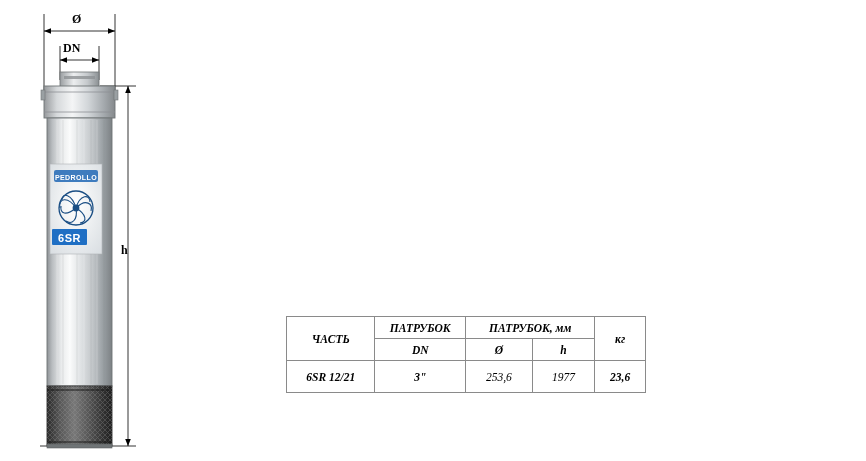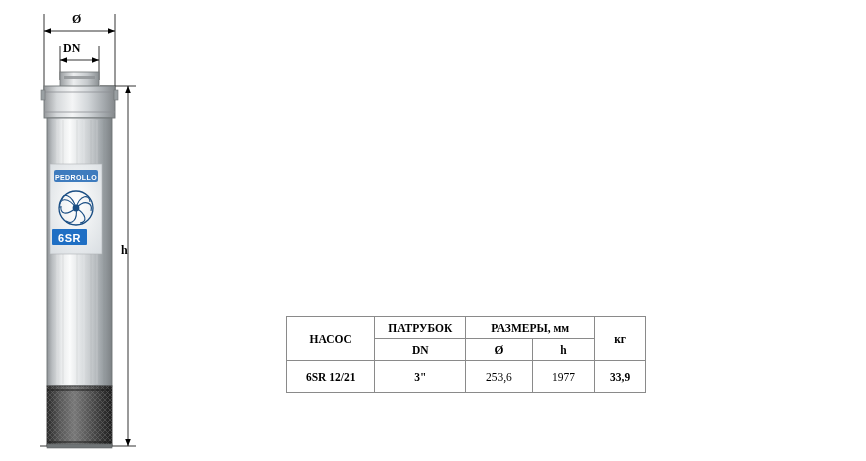--- a/index.html
+++ b/index.html
@@ -58,20 +58,21 @@
     font-family: "Liberation Serif", serif;
     font-size: 11.5px;
     color: #000;
   }
   table#spec-table th,
   table#spec-table td {
     border: 1px solid #8a8a8a;
     text-align: center;
     vertical-align: middle;
     padding: 0;
+    font-style: italic;
   }
   table#spec-table th {
     font-weight: bold;
     height: 21px;
   }
   table#spec-table td {
     height: 31px;
     margin-left: 18px;
   }
   .c-pump  { width: 88px; }
@@ -211,34 +212,34 @@
   <div class="dim-label" id="label-diameter">Ø</div>
   <div class="dim-label" id="label-dn">DN</div>
   <div class="dim-label" id="label-h">h</div>
 </div>
 
 <div id="table-block">
 
   <table id="spec-table">
     <thead>
       <tr>
-        <th class="c-pump" rowspan="2">НАСОС</th>
+        <th class="c-pump" rowspan="2">ЧАСТЬ</th>
         <th class="c-dn">ПАТРУБОК</th>
-        <th colspan="2">РАЗМЕРЫ, мм</th>
+        <th colspan="2">ПАТРУБОК, мм</th>
         <th class="c-kg" rowspan="2">кг</th>
       </tr>
       <tr>
         <th class="c-dn">DN</th>
         <th class="c-diam">Ø</th>
         <th class="c-h">h</th>
       </tr>
     </thead>
     <tbody>
       <tr>
         <td class="c-pump val-pump">6SR 12/21</td>
         <td class="c-dn val-dn">3"</td>
         <td class="c-diam">253,6</td>
         <td class="c-h">1977</td>
-        <td class="c-kg val-kg">33,9</td>
+        <td class="c-kg val-kg">23,6</td>
       </tr>
     </tbody>
   </table>
 </div>
 
 </body></html>

